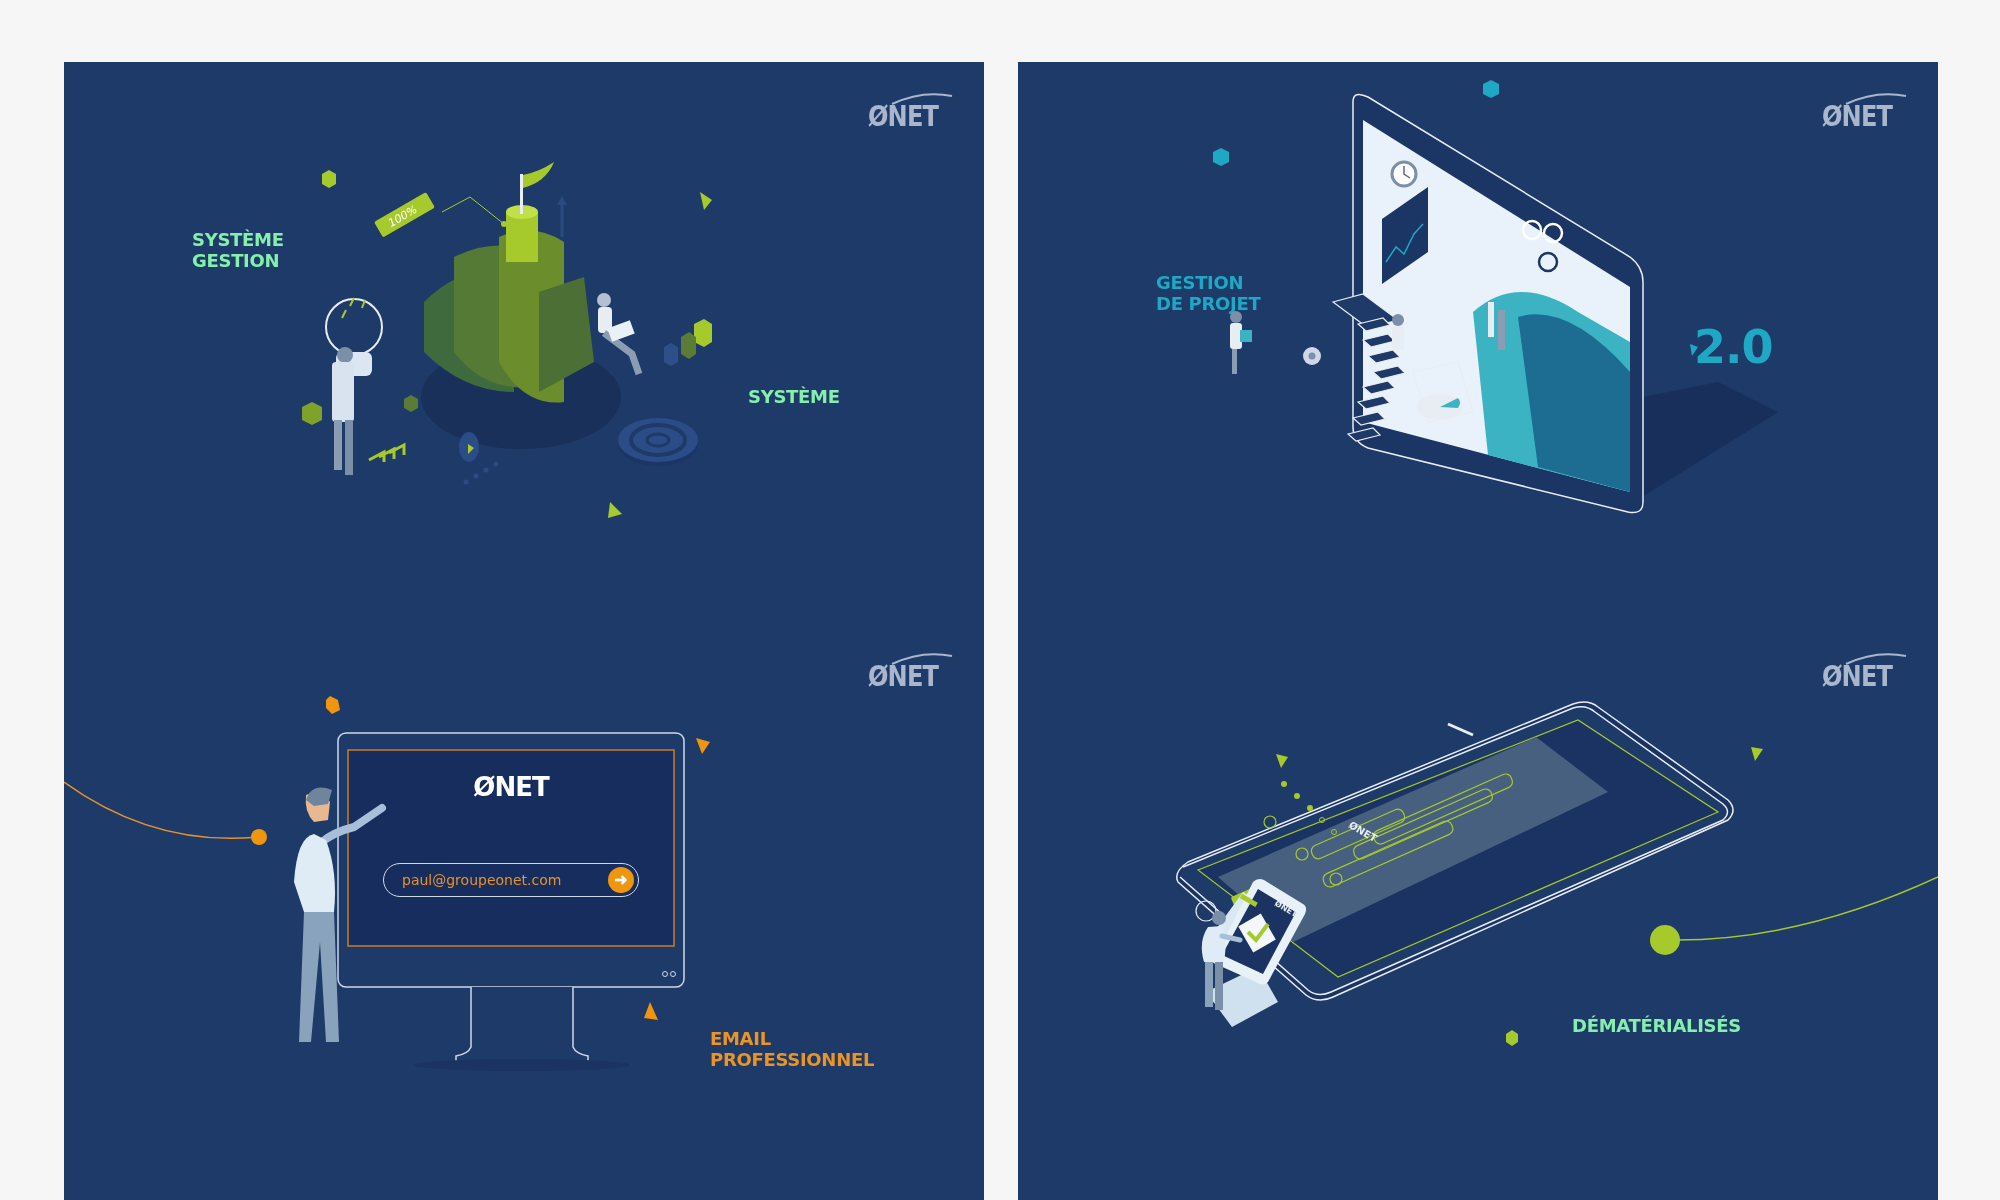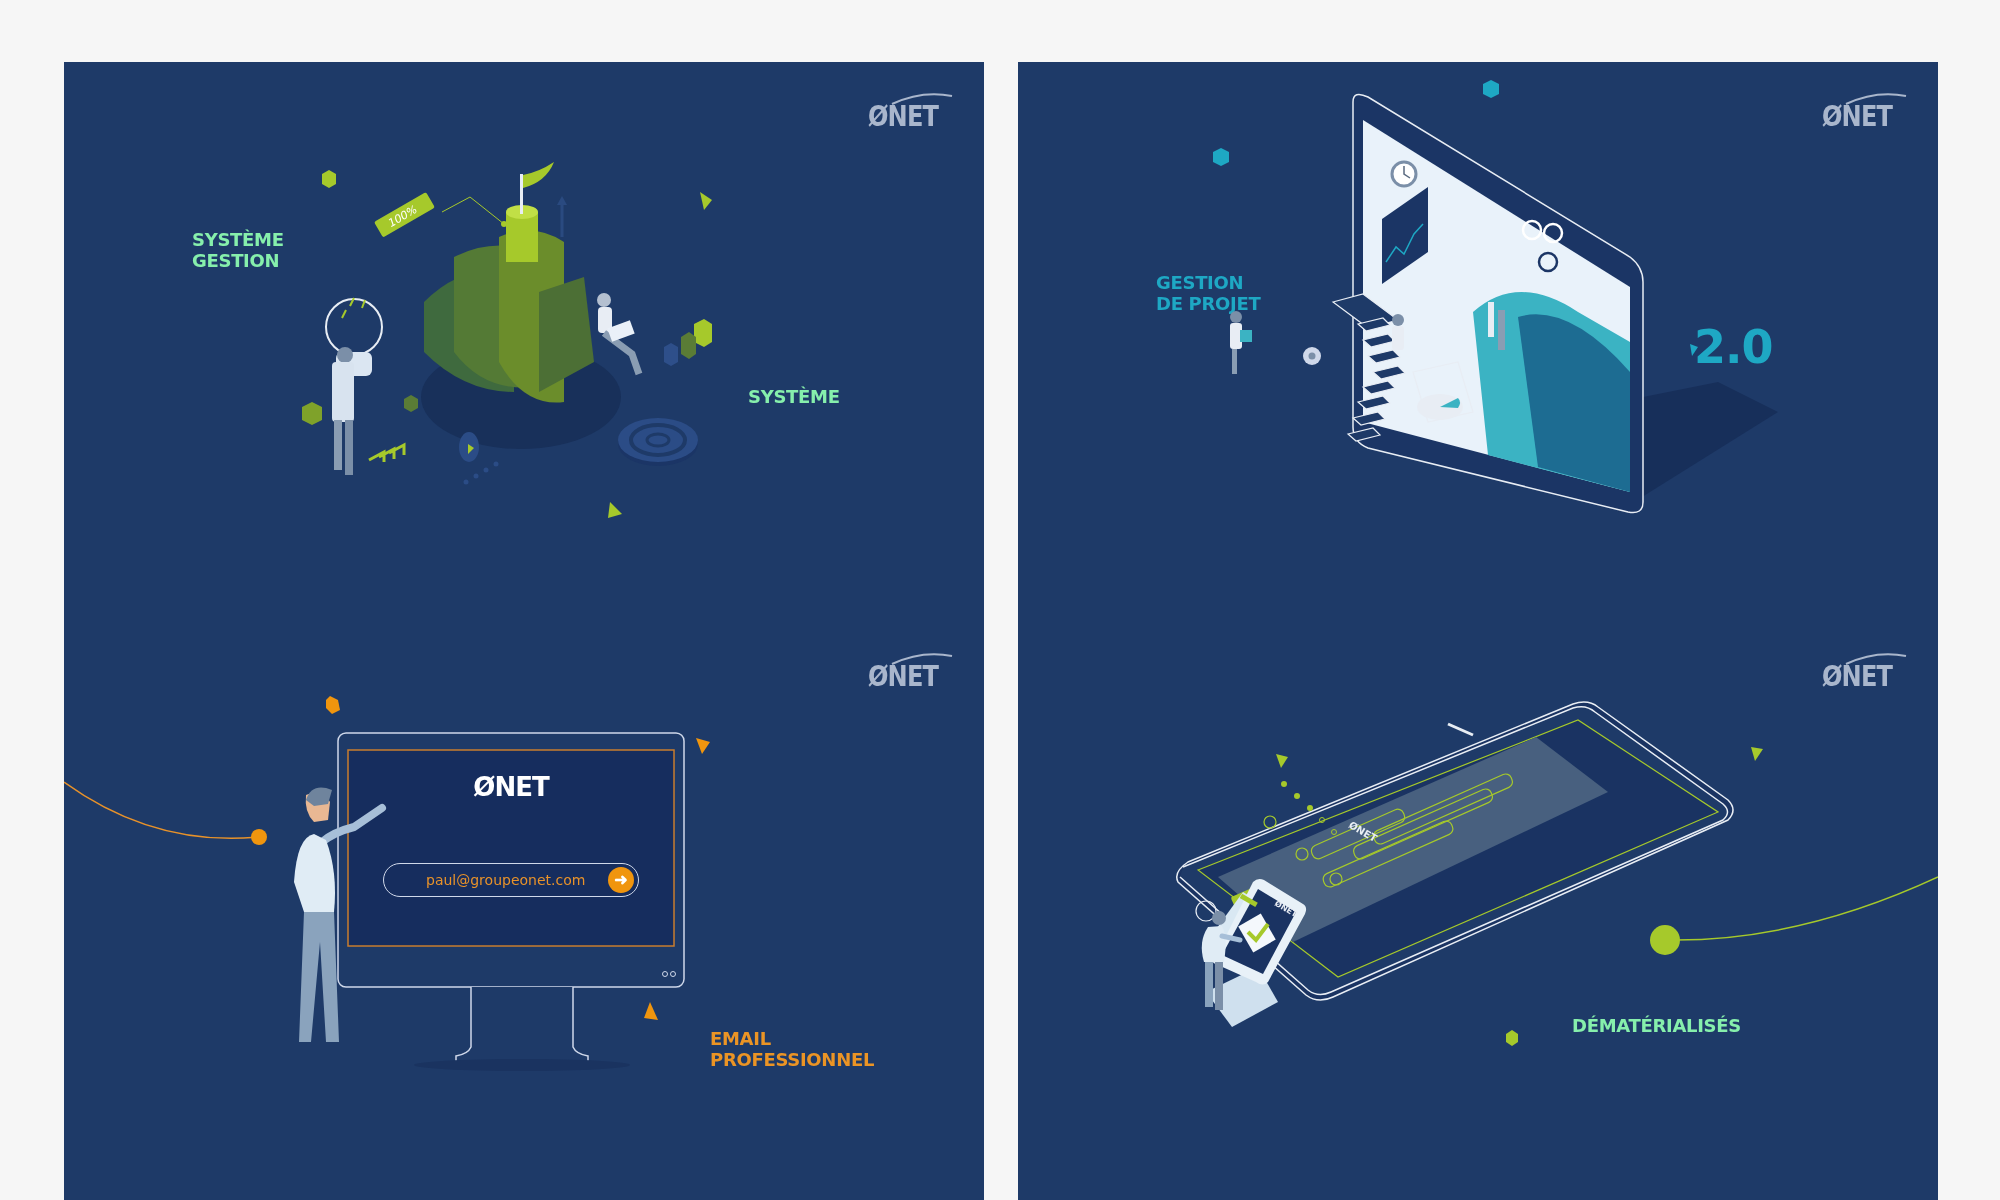--- a/index.html
+++ b/index.html
@@ -12,21 +12,21 @@
   .logo{position:absolute;right:26px;top:30px;width:90px;height:40px;}
   .logo .txt{position:absolute;left:0;top:8px;font-family:"DejaVu Sans",sans-serif;font-weight:bold;font-size:28px;letter-spacing:-1px;color:#a9b6cc;transform:scaleX(0.86);transform-origin:left;}
   .logo svg{position:absolute;left:14px;top:0;}
   .caption{position:absolute;font-family:"DejaVu Sans",sans-serif;font-weight:bold;font-size:18px;line-height:21px;letter-spacing:-0.3px;}
   .green{color:#86efac;}
   .cyan{color:#1ea8c4;}
   .orange{color:#eb9425;margin-top:40px;}
   .shape{position:absolute;}
   svg{overflow:visible;}
   .email-input{position:absolute;left:319px;top:241px;width:256px;height:34px;border:1.5px solid #cfd8ea;border-radius:18px;box-sizing:border-box;}
-  .email-input .val{position:absolute;left:18px;top:8px;font-size:14px;color:#e8922a;font-family:"DejaVu Sans",sans-serif;margin-left:24px;}
+  .email-input .val{position:absolute;left:18px;top:8px;font-size:14px;color:#e8922a;font-family:"DejaVu Sans",sans-serif;}
   .email-input .go{position:absolute;right:4px;top:3px;width:26px;height:26px;border-radius:50%;background:#f0950e;color:#fff;font-size:16px;line-height:26px;text-align:center;font-weight:bold;}
 </style>
 </head>
 <body>
 
 <div class="panel" id="p1">
   <div class="logo">
     <svg width="70" height="14">
         <path d="M10 12 Q40 -2 70 4" stroke="#a9b6cc" stroke-width="2" fill="none"></path>
       </svg>

